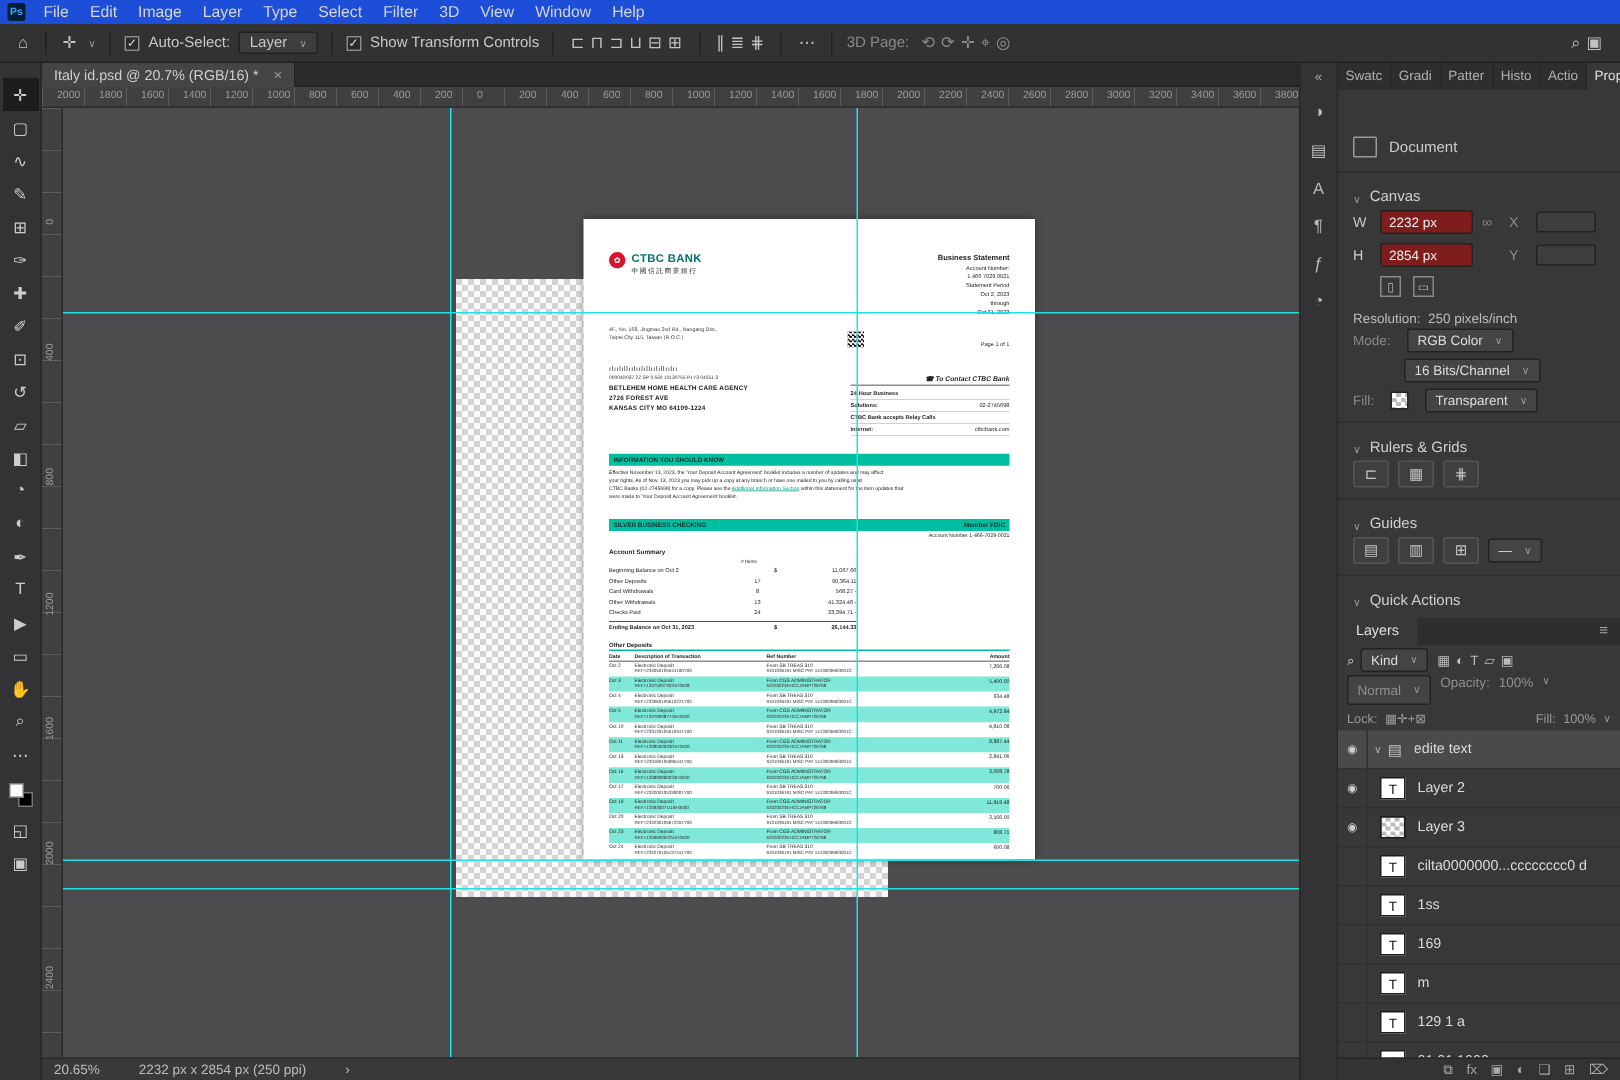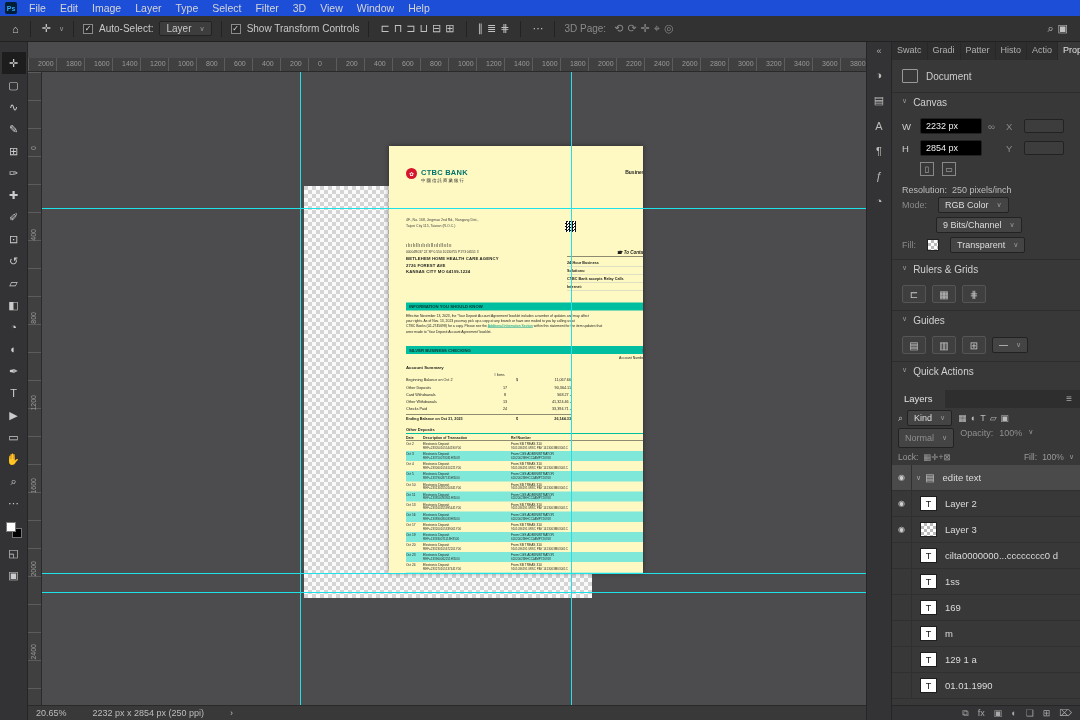--- a/index.html
+++ b/index.html
@@ -59,21 +59,21 @@
   .checker-area { position:absolute; left:262px; top:114px; width:288px; height:412px;
     background:conic-gradient(#fafafa 25%, #d4d4d4 0 50%, #fafafa 0 75%, #d4d4d4 0);
     background-size:8px 8px; z-index:5; }
   .vguide { position:absolute; top:0; bottom:0; width:1px; background:#1fe1e8; z-index:30; }
   .hguide { position:absolute; left:0; right:0; height:1px; background:#1fe1e8; z-index:30; }
   .statusbar { position:absolute; left:28px; top:705px; width:838px; height:15px; background:#393939;
     border-top:1px solid #2a2a2a; color:#bdbdbd; font-size:9px; display:flex; align-items:center;
     gap:26px; padding-left:8px; z-index:40;}
 
   
-  .psdoc { position:absolute; left:347px; top:74px; width:254px; height:427px; background:#fef9c3;
+  .psdoc { position:absolute; left:347px; top:74px; width:301px; height:427px; background:#ffffff;
     box-shadow:0 0 5px rgba(0,0,0,.45); z-index:10; overflow:hidden; }
   .doc-scale { width:602px; height:854px; transform:scale(.5); transform-origin:0 0; position:relative;
     padding:44px 34px 0; color:#1d1d1d; }
   .st-head { display:flex; justify-content:space-between; }
   .logo-row { display:flex; gap:8px; align-items:flex-start; }
   .ctbc-logo { width:22px; height:22px; border-radius:50%; background:#d6152c; color:#fff;
     display:flex; align-items:center; justify-content:center; font-size:11px; }
   .brand { color:#00746a; font-weight:bold; font-size:15px; letter-spacing:.5px; }
   .brand-cn { font-size:9px; color:#2b2b2b; letter-spacing:2px; margin-top:2px;}
   .st-meta { text-align:right; font-size:7.5px; line-height:1.55; }
@@ -119,28 +119,28 @@
   .iconstrip { position:absolute; left:866px; top:42px; width:25px; bottom:0; background:#333335;
     border-left:1px solid #262626; display:flex; flex-direction:column; align-items:center;
     padding-top:4px; gap:13px; color:#bbb; font-size:11px; z-index:40;}
   .collapse { font-size:9px; color:#aaa; }
   .rightpanels { position:absolute; left:891px; top:42px; width:189px; bottom:0; background:#383838;
     border-left:1px solid #262626; color:#cccccc; font-size:10px; z-index:40;}
   .ptabs { display:flex; height:18px; background:#2e2e2e; align-items:stretch; }
   .ptab { padding:3px 5px; font-size:9px; color:#b0b0b0; border-right:1px solid #282828; }
   .ptab.active { background:#383838; color:#e0e0e0; }
   .props { padding:4px 10px 0; }
-  .prop-row { display:flex; align-items:center; gap:8px; height:24px; }
+  .prop-row { display:flex; align-items:center; gap:8px; height:24px;margin-top:22px; }
   .doc-ic { width:16px; height:14px; border:1px solid #999; border-radius:1px; }
-  .sec-hdr { display:flex; align-items:flex-start; gap:6px; height:18px; color:#cfcfcf; }
+  .sec-hdr { display:flex; align-items:flex-end; gap:6px; height:18px; color:#cfcfcf; }
   .sec-hdr .sc { font-size:7px; color:#999; }
   .pdivider { height:1px; background:#2d2d2d; margin:4px -10px; }
   .whrow { display:grid; grid-template-columns:12px 62px 12px 12px 40px; gap:6px; align-items:center;
     height:22px; font-size:9.5px; }
-  .pfield { background:#000000; border:1px solid #222; border-radius:2px; padding:2px 5px; color:#eee;
+  .pfield { background:#7f1d1d; border:1px solid #222; border-radius:2px; padding:2px 5px; color:#eee;
     font-size:9px; }
   .pfield.off { background:#3d3d3d; color:#777; min-height:14px; }
   .orient-row { display:flex; gap:8px; height:20px; align-items:center; padding-left:18px; }
   .orient { width:14px; height:14px; border:1px solid #888; display:flex; align-items:center;
     justify-content:center; font-size:8px; color:#bbb;}
   .txt-row { height:16px; font-size:9px; color:#bdbdbd; display:flex; gap:5px; align-items:flex-end; }
   .dd-row { display:flex; gap:11px; align-items:center; height:20px; font-size:9px; }
   .pdrop { background:#444; border:1px solid #222; border-radius:2px; padding:2px 6px; display:flex;
     justify-content:space-between; align-items:center; gap:8px; font-size:9px; color:#ddd; flex:0 0 auto;}
   .mini-checker { width:12px; height:12px; border:1px solid #222;
@@ -203,20 +203,26 @@
     <span id="dist-icons"><span class="opt-icon">∥</span><span class="opt-icon">≣</span><span class="opt-icon">⋕</span></span>
     <span class="vsep"></span>
     <span class="opt-icon">⋯</span>
     <span class="vsep"></span>
     <span class="dim">3D Page:</span>
     <span id="mode3d-icons"><span class="opt-icon dim">⟲</span><span class="opt-icon dim">⟳</span><span class="opt-icon dim">✛</span><span class="opt-icon dim">⌖</span><span class="opt-icon dim">◎</span></span>
     <span class="spacer"></span>
     <span id="right-icons"><span class="opt-icon">⌕</span><span class="opt-icon">▣</span></span>
   </div>
 
+  <div class="tabbar">
+    <span class="doc-tab">
+      <span>Italy id.psd @ 20.7% (RGB/16) *</span>
+      <span class="tab-close">×</span>
+    </span>
+  </div>
 
   <div class="toolbar" id="toolbar">
       <div class="tool active">✛</div>
       <div class="tool">▢</div>
       <div class="tool">∿</div>
       <div class="tool">✎</div>
       <div class="tool">⊞</div>
       <div class="tool">✑</div>
       <div class="tool">✚</div>
       <div class="tool">✐</div>
@@ -645,21 +651,21 @@
       </div>
       <div class="dd-row">
         <span class="dim">Mode:</span>
         <span class="pdrop">
           <span>RGB Color</span>
           <span class="chev">∨</span>
         </span>
       </div>
       <div class="dd-row" style="padding-left:34px">
         <span class="pdrop">
-          <span>9 Bits/Channel</span>
+          <span>16 Bits/Channel</span>
           <span class="chev">∨</span>
         </span>
       </div>
       <div class="dd-row">
         <span class="dim">Fill:</span>
         <span class="mini-checker"></span>
         <span class="pdrop">
           <span>Transparent</span>
           <span class="chev">∨</span>
         </span>

